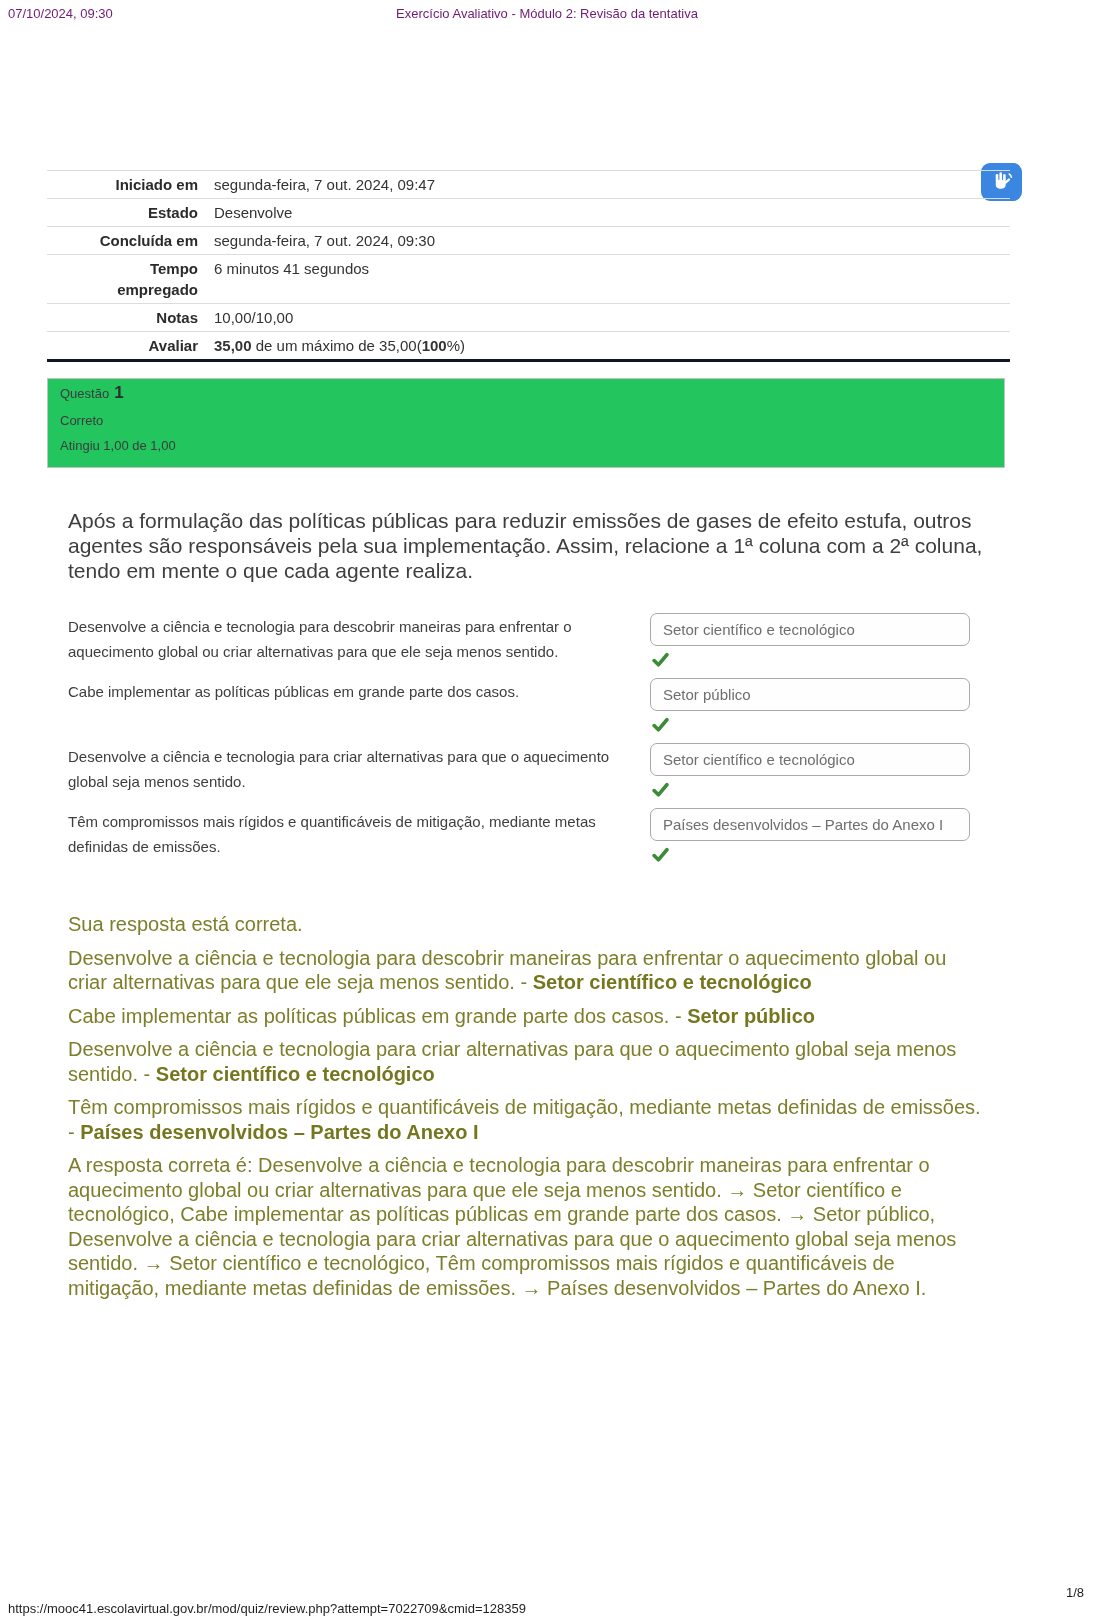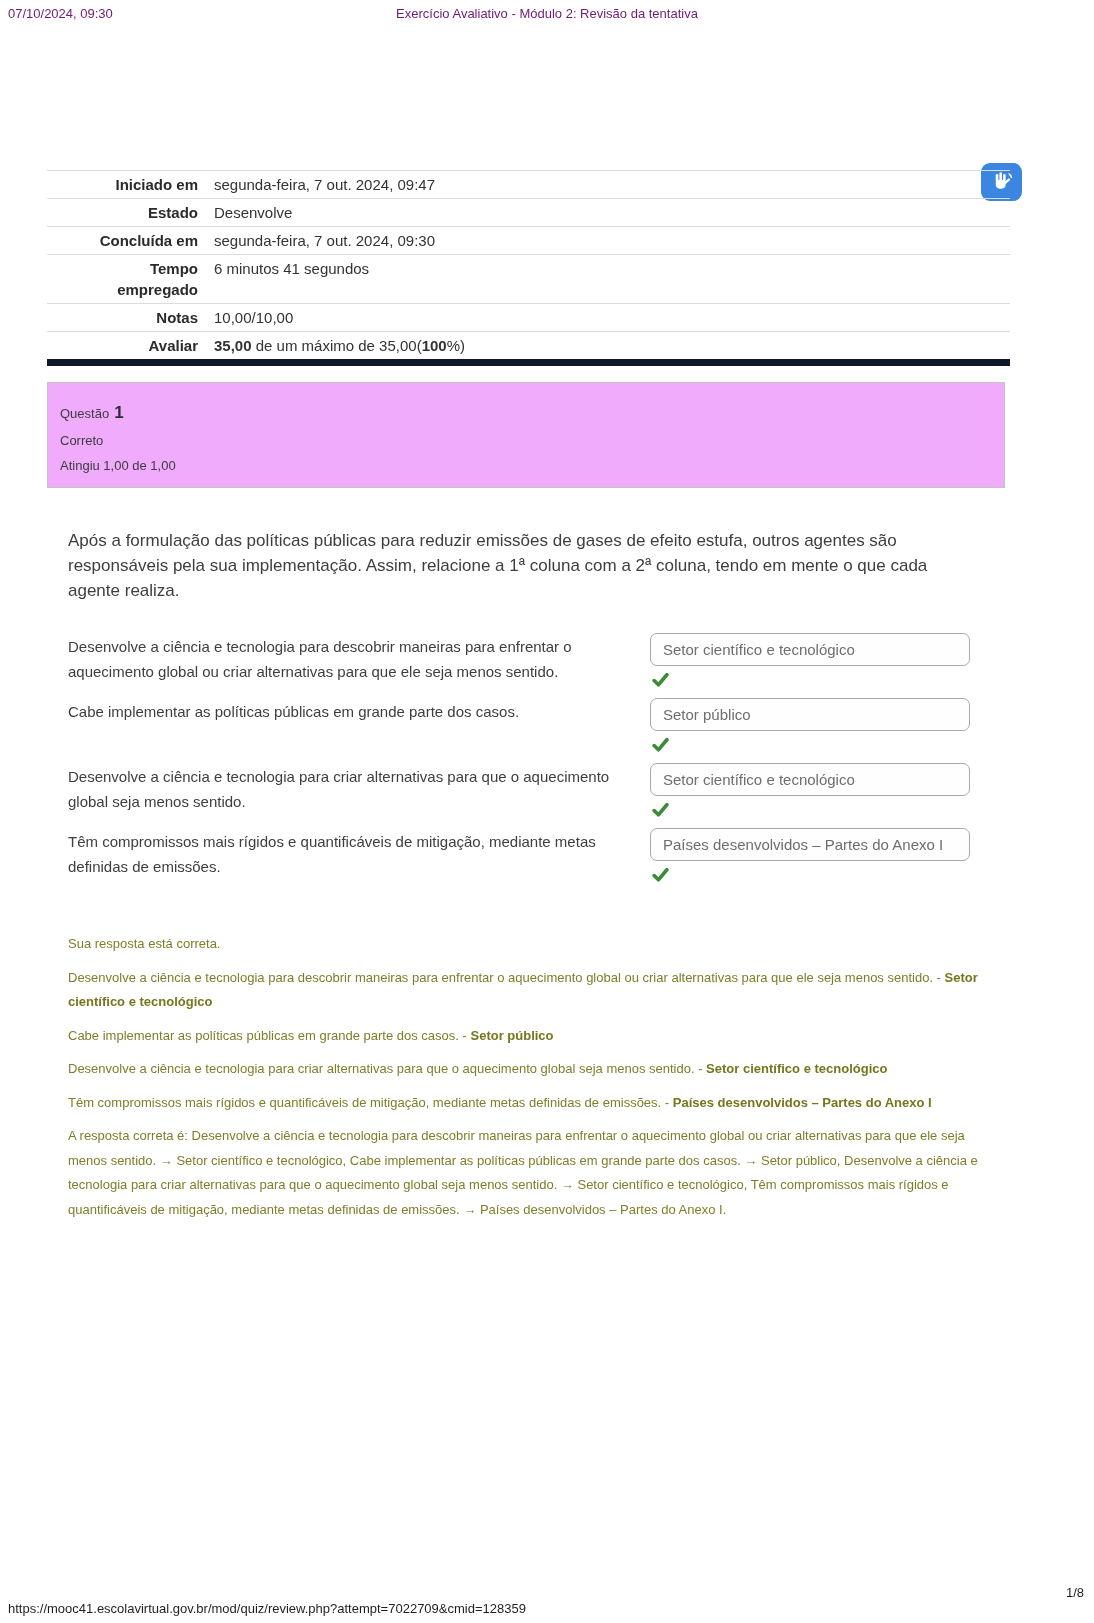--- a/index.html
+++ b/index.html
@@ -27,50 +27,50 @@
     position: absolute; top: 163px; left: 981px;
     width: 41px; height: 38px;
     background: #3a86e0; border: none; border-radius: 9px;
     display: flex; align-items: center; justify-content: center;
     cursor: pointer; padding: 0;
   }
 
   
   .page-content { position: absolute; top: 170px; left: 47px; width: 963px; }
 
-  .summary-table { width: 100%; border-bottom: 7px solid #0f172a; font-size: 15px; }
+  .summary-table { width: 100%; border-bottom: 3px solid #0f172a; font-size: 15px; }
   .summary-row { display: flex; border-top: 1px solid #dcdcdc; padding: 3px 0; line-height: 21px; }
   .summary-label { flex: none; width: 118px; margin-left: 33px; text-align: right; font-weight: bold; color: #2b2b2b; }
   .summary-value { margin-left: 16px; color: #333333; }
   .summary-value b { font-weight: bold; text-align: right; }
 
   .qinfo {
     margin-top: 16px; width: 958px;
-    border: 1px solid #c3c3c3; background: #f0abfc;
-    padding: 20px 12px 14px 12px;
+    border: 1px solid #c3c3c3; background: #22c55e;
+    padding: 4px 12px 14px 12px;
     font-size: 13px; color: #3c3c3c;
   }
   .qinfo-line { margin-top: 10px; }
   .qnum-big { font-size: 17px; font-weight: bold; margin-left: 5px; color: #2e2e2e; }
 
   .qbody { margin-left: 21px; margin-top: 40px; }
-  .qintro { width: 915px; font-size: 17px; line-height: 25px; color: #3e3e3e; }
+  .qintro { width: 915px; font-size: 21px; line-height: 25px; color: #3e3e3e; }
 
   .pairs { margin-top: 30px; width: 902px; }
   .pair-row { display: flex; justify-content: space-between; align-items: flex-start; margin-bottom: 9px; }
   .pair-prompt { width: 558px; font-size: 15px; line-height: 25px; color: #3e3e3e; padding-top: 1px; }
   .pair-answer { width: 320px; }
   .answer-box {
     height: 33px; border: 1px solid #a9a9a9; border-radius: 7px;
     display: flex; align-items: center; padding: 0 12px;
     font-size: 15px; color: #6e6e6e; background: #fefefe;
   }
   .check { margin-top: 5px; margin-left: 2px; height: 18px; }
 
-  .feedback { margin-top: 48px; width: 915px; font-size: 13px; line-height: 24.5px; color: #7e7e2a; }
+  .feedback { margin-top: 48px; width: 915px; font-size: 20px; line-height: 24.5px; color: #7e7e2a; }
   .feedback p { margin: 0 0 9px 0; }
   .feedback b { font-weight: bold; color: #76761f; }
 </style>
 </head>
 <body>
 
 <div class="print-header">
   <span class="ph-datetime">07/10/2024, 09:30</span>
   <span class="ph-title">Exercício Avaliativo - Módulo 2: Revisão da tentativa</span>
 </div>

